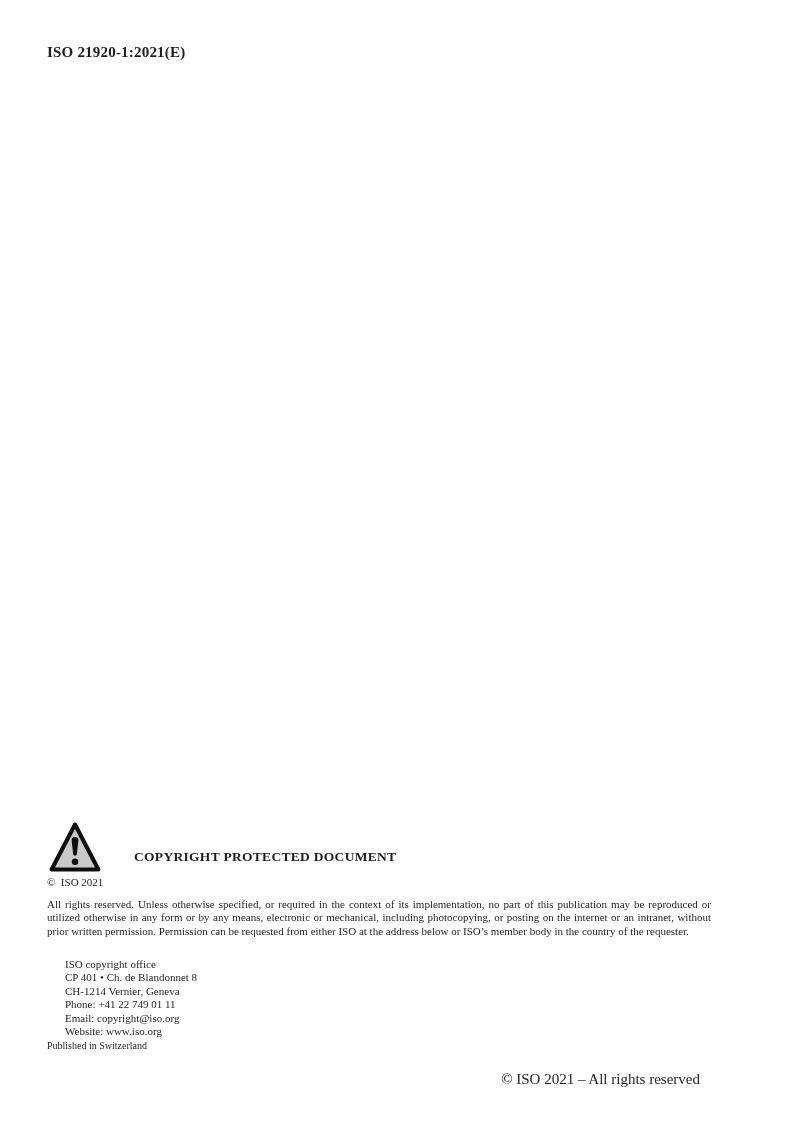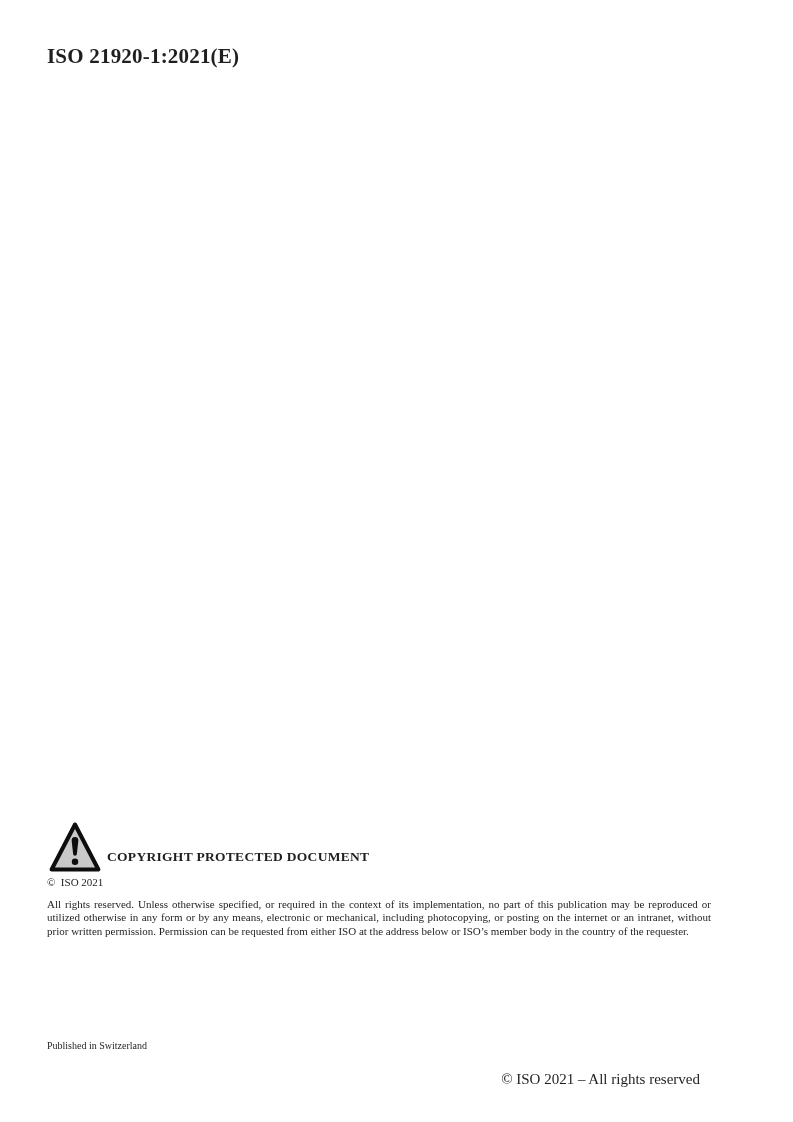--- a/index.html
+++ b/index.html
@@ -12,37 +12,37 @@
     position: relative;
     width: 793px;
     height: 1122px;
     background: #ffffff;
     overflow: hidden;
   }
   .doc-header {
     position: absolute;
     left: 47px;
     top: 44px;
-    font-size: 21px;
+    font-size: 15px;
     font-weight: bold;
     letter-spacing: 0.2px;
     white-space: nowrap;
   }
   .warn-icon {
     position: absolute;
     left: 48px;
     top: 819px;
     width: 54px;
     height: 56px;
     display: block;
   }
   .warn-icon svg { display: block; width: 100%; height: 100%; }
   .copyright-heading {
     position: absolute;
-    left: 107px;
+    left: 134px;
     top: 849px;
     font-size: 13.5px;
     font-weight: bold;
     letter-spacing: 0.3px;
     white-space: nowrap;
   }
   .copyright-notice {
     position: absolute;
     left: 47px;
     top: 876px;
@@ -100,20 +100,28 @@
       <circle cx="30" cy="47.5" r="3.6" fill="#0d0d0d"></circle>
     </svg>
   </span>
 
   <h2 class="copyright-heading">COPYRIGHT PROTECTED DOCUMENT</h2>
 
   <p class="copyright-notice">©  ISO 2021</p>
 
   <p class="copyright-body">All rights reserved. Unless otherwise specified, or required in the context of its implementation, no part of this publication may be reproduced or utilized otherwise in any form or by any means, electronic or mechanical, including photocopying, or posting on the internet or an intranet, without prior written permission. Permission can be requested from either ISO at the address below or ISO’s member body in the country of the requester.</p>
 
+  <div class="address-block">
+    <div>ISO copyright office</div>
+    <div>CP 401 • Ch. de Blandonnet 8</div>
+    <div>CH-1214 Vernier, Geneva</div>
+    <div>Phone: +41 22 749 01 11</div>
+    <div>Email: copyright@iso.org</div>
+    <div>Website: www.iso.org</div>
+  </div>
 
   <p class="published-line">Published in Switzerland</p>
 
   <div class="footer-page-number">ii</div>
 
   <div class="footer-copyright">© ISO 2021 – All rights reserved</div>
 
 </div>
 
 </body></html>

